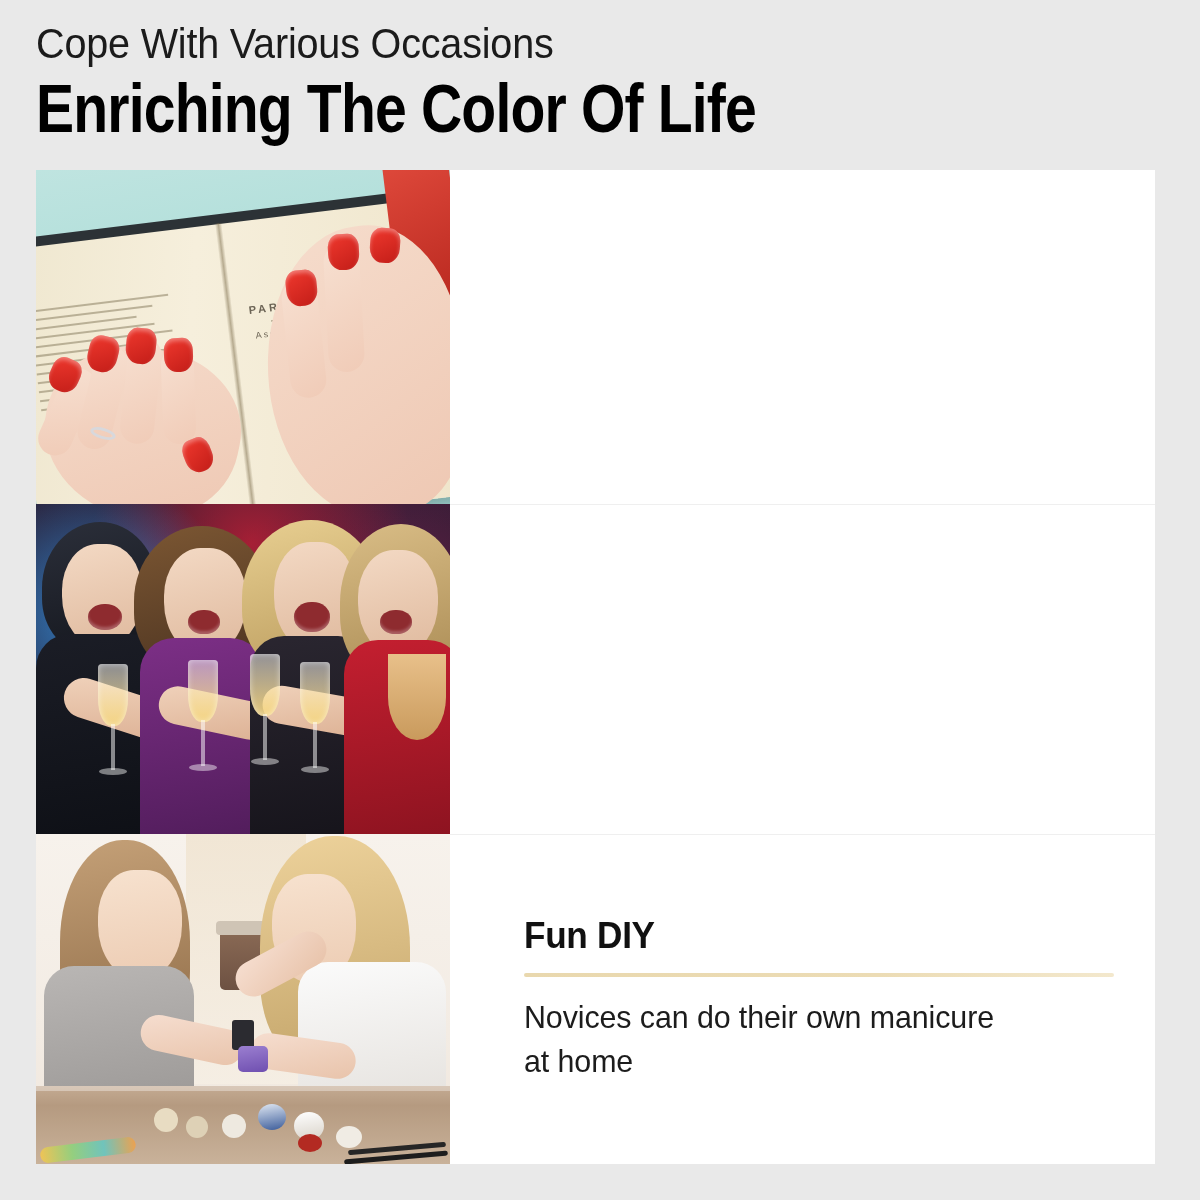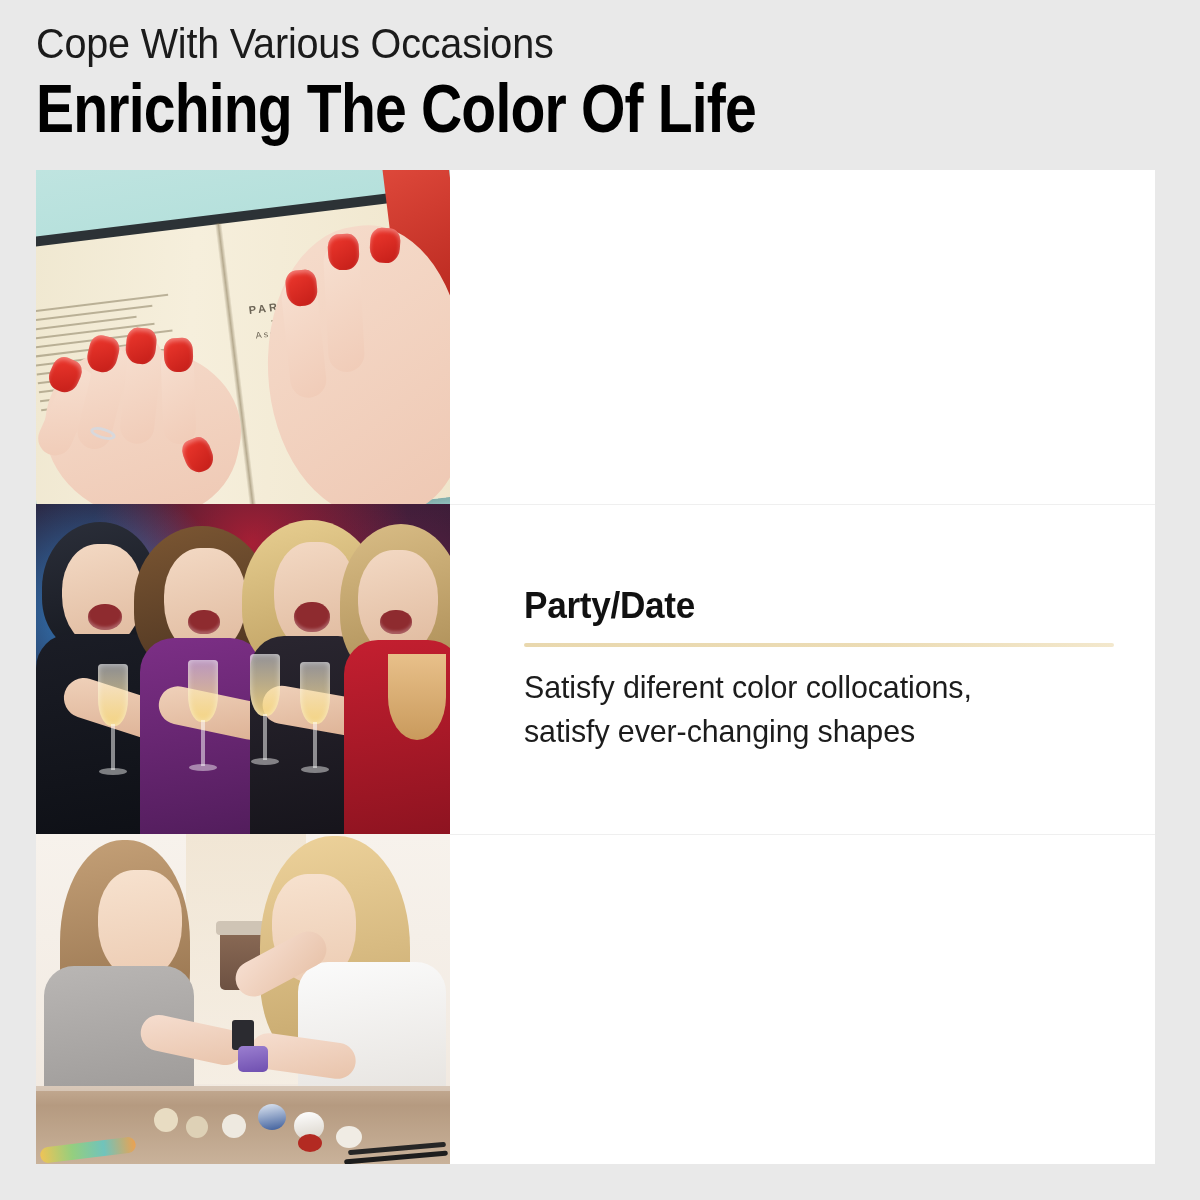--- a/index.html
+++ b/index.html
@@ -305,26 +305,20 @@
 
       <div class="glass" style="left:214px; top:150px;"></div>
       <div class="stem" style="left:227px; top:210px;"></div>
       <div class="foot" style="left:215px; top:254px;"></div>
 
       <div class="glass" style="left:264px; top:158px;"></div>
       <div class="stem" style="left:277px; top:218px;"></div>
       <div class="foot" style="left:265px; top:262px;"></div>
     </div>
 
-    <div class="txt">
-      <div class="blk-title">Party/Date</div>
-      <div class="divider"></div>
-      <div class="blk-body">Satisfy diferent color collocations,
-satisfy ever-changing shapes</div>
-    </div>
   </div>
 
   <div class="row r3">
     <div class="row-sep"></div>
     <div class="photo p3">
       <div class="wall"></div>
       <div class="vase"></div>
 
       <div class="hair3" style="left:24px;  top:6px;   width:130px; height:212px; background:linear-gradient(170deg,#c4a077,#8d6a46);"></div>
       <div class="face3" style="left:62px;  top:36px;  width:84px;  height:110px;"></div>
@@ -347,15 +341,21 @@
         <div class="item" style="left:186px; top:28px; width:24px; height:24px; background:#eee9e0;"></div>
         <div class="item" style="left:222px; top:18px; width:28px; height:26px; background:linear-gradient(170deg,#dfe7f2,#3b5c9a);"></div>
         <div class="item" style="left:258px; top:26px; width:30px; height:28px; background:linear-gradient(170deg,#ffffff,#d8d2c8);"></div>
         <div class="item" style="left:262px; top:48px; width:24px; height:18px; background:#b32a22;"></div>
         <div class="item" style="left:300px; top:40px; width:26px; height:22px; background:#f0ece4;"></div>
         <div class="sticks"></div>
         <div class="sticks2"></div>
       </div>
     </div>
 
+    <div class="txt">
+      <div class="blk-title">Fun DIY</div>
+      <div class="divider"></div>
+      <div class="blk-body">Novices can do their own manicure
+at home</div>
+    </div>
   </div>
 
 </div>
 
 </body></html>

